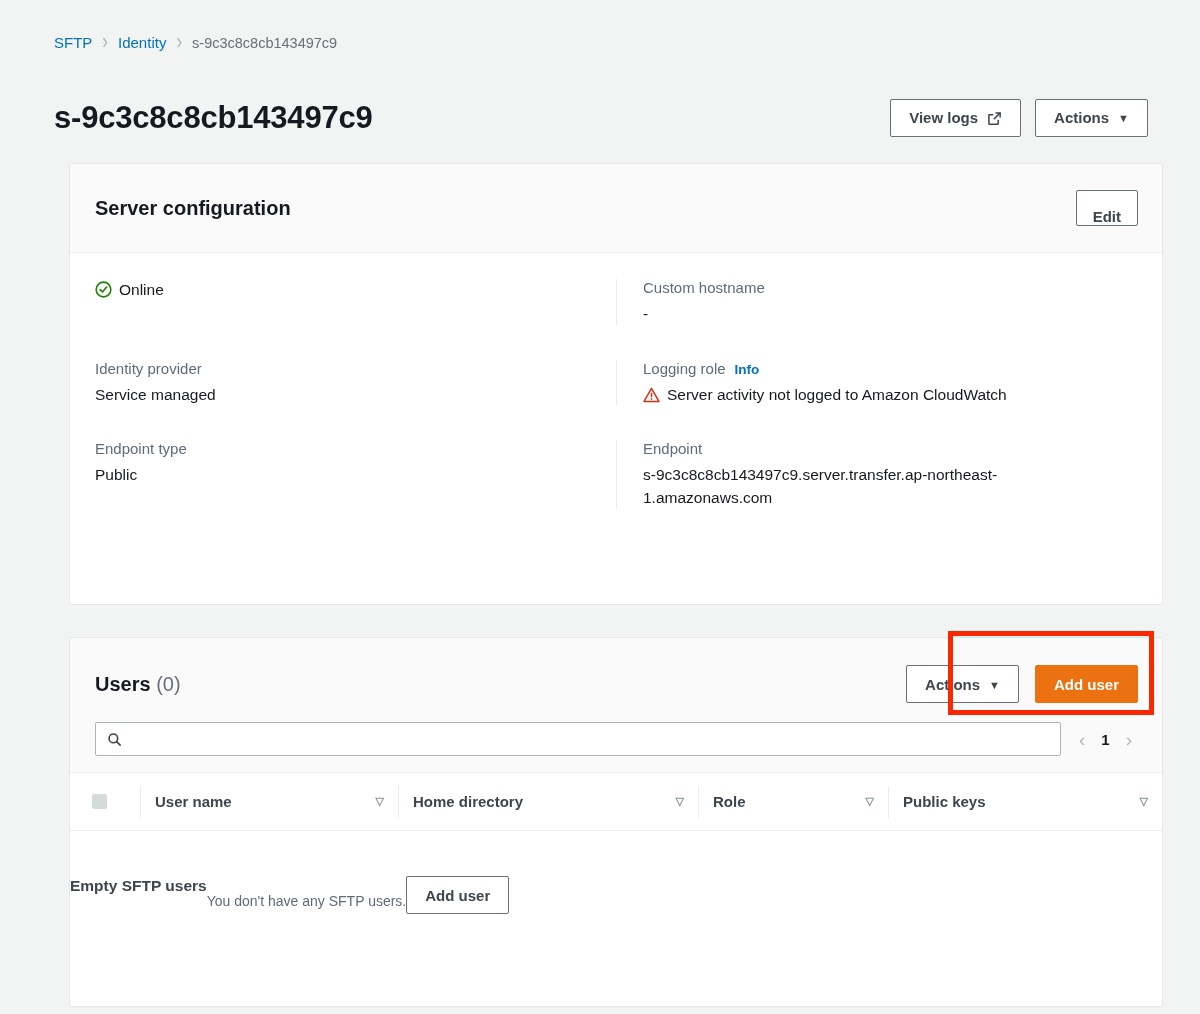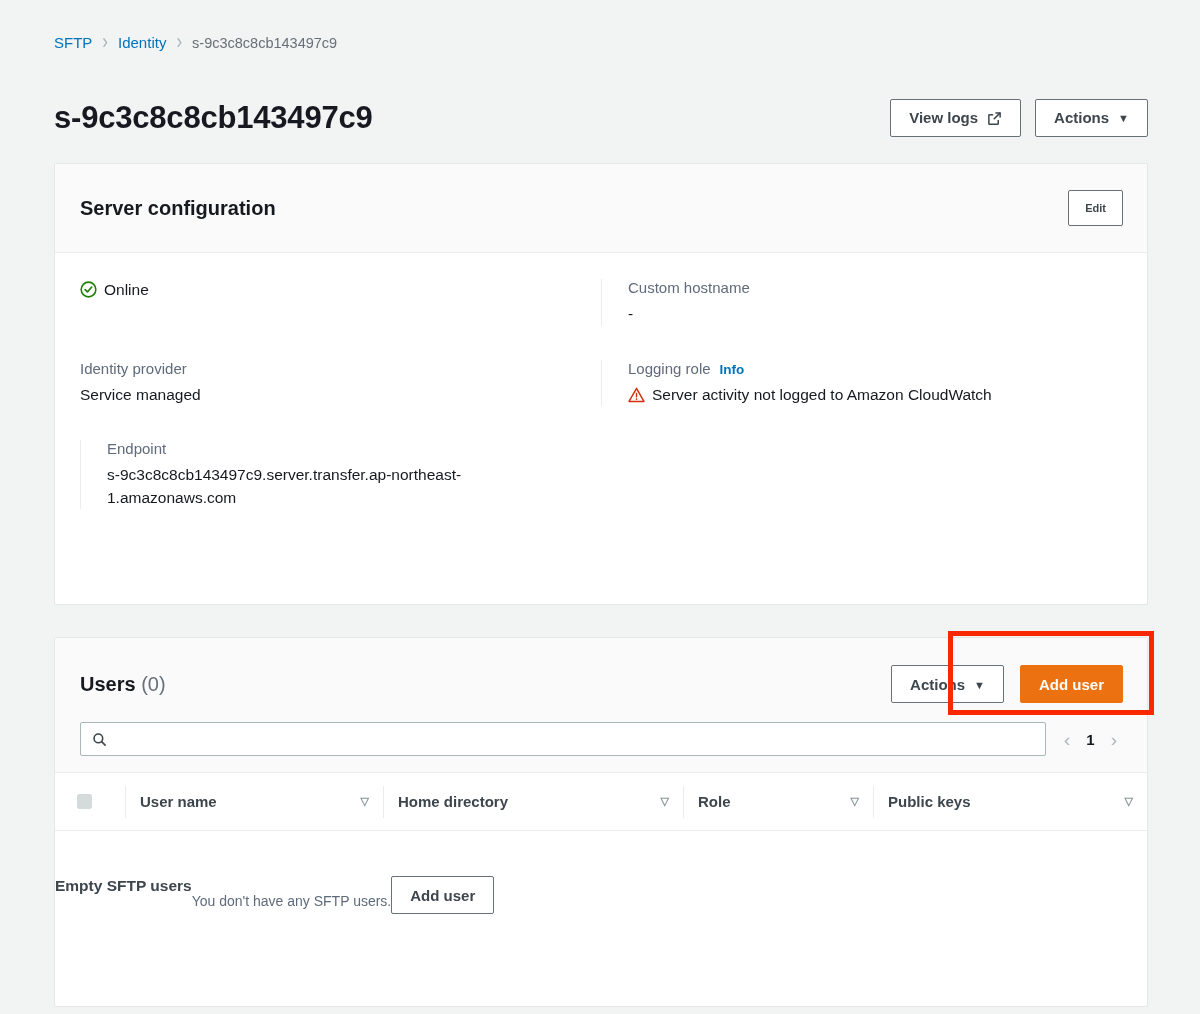--- a/index.html
+++ b/index.html
@@ -41,31 +41,31 @@
     background: #ffffff;
     border: 1px solid #687078;
     border-radius: 2px;
     color: #3d454d;
     font-family: "Liberation Sans", sans-serif;
     font-size: 15px; font-weight: 700;
     padding: 0 18px; height: 38px;
     display: inline-flex; align-items: center; justify-content: center; gap: 9px;
     cursor: pointer; white-space: nowrap;
   }
-  .btn.small { height: 36px; font-size: 11px; padding: 0 16px; }
+  .btn.small { height: 36px; font-size: 15px; padding: 0 16px; align-items: flex-end; }
   .btn-primary {
     background: #ec7211; border: 1px solid #ec7211; color: #ffffff;
     font-weight: 700; font-size: 15px;
   }
   .caret { font-size: 11px; line-height: 1; position: relative; top: 1px; }
   .ext-icon { display: inline-block; width: 15px; height: 15px; position: relative; top: 1px; }
 
   
   .card {
-    position: absolute; left: 54px; width: 1094px;
+    position: absolute; left: 69px; width: 1094px;
     background: #ffffff;
     border: 1px solid #e4e6e7;
     border-radius: 2px;
   }
   .card-header {
     display: flex; align-items: center; justify-content: space-between;
     padding: 16px 24px 16px 25px;
     background: #fafafa;
     border-bottom: 1px solid #eaeded;
     min-height: 72px;
@@ -248,20 +248,28 @@
                 <rect x="7.3" y="5.4" width="1.4" height="4.3" fill="#d13212"></rect>
                 <rect x="7.3" y="10.6" width="1.4" height="1.5" fill="#d13212"></rect>
               </svg>
             </span>
             <span class="vtext">Server activity not logged to Amazon CloudWatch</span>
           </div>
         </div>
       </div>
 
       <div class="config-row">
+        <div class="col">
+          <div class="field-label">
+              <span>Endpoint type</span>
+            </div>
+          <div class="field-value">
+              <span class="vtext">Public</span>
+            </div>
+        </div>
         <div class="col right">
           <div class="field-label">
               <span>Endpoint</span>
             </div>
           <div class="field-value">
               <span class="vtext" style="max-width:448px">s-9c3c8c8cb143497c9.server.transfer.ap-northeast-1.amazonaws.com</span>
             </div>
         </div>
       </div>
 

